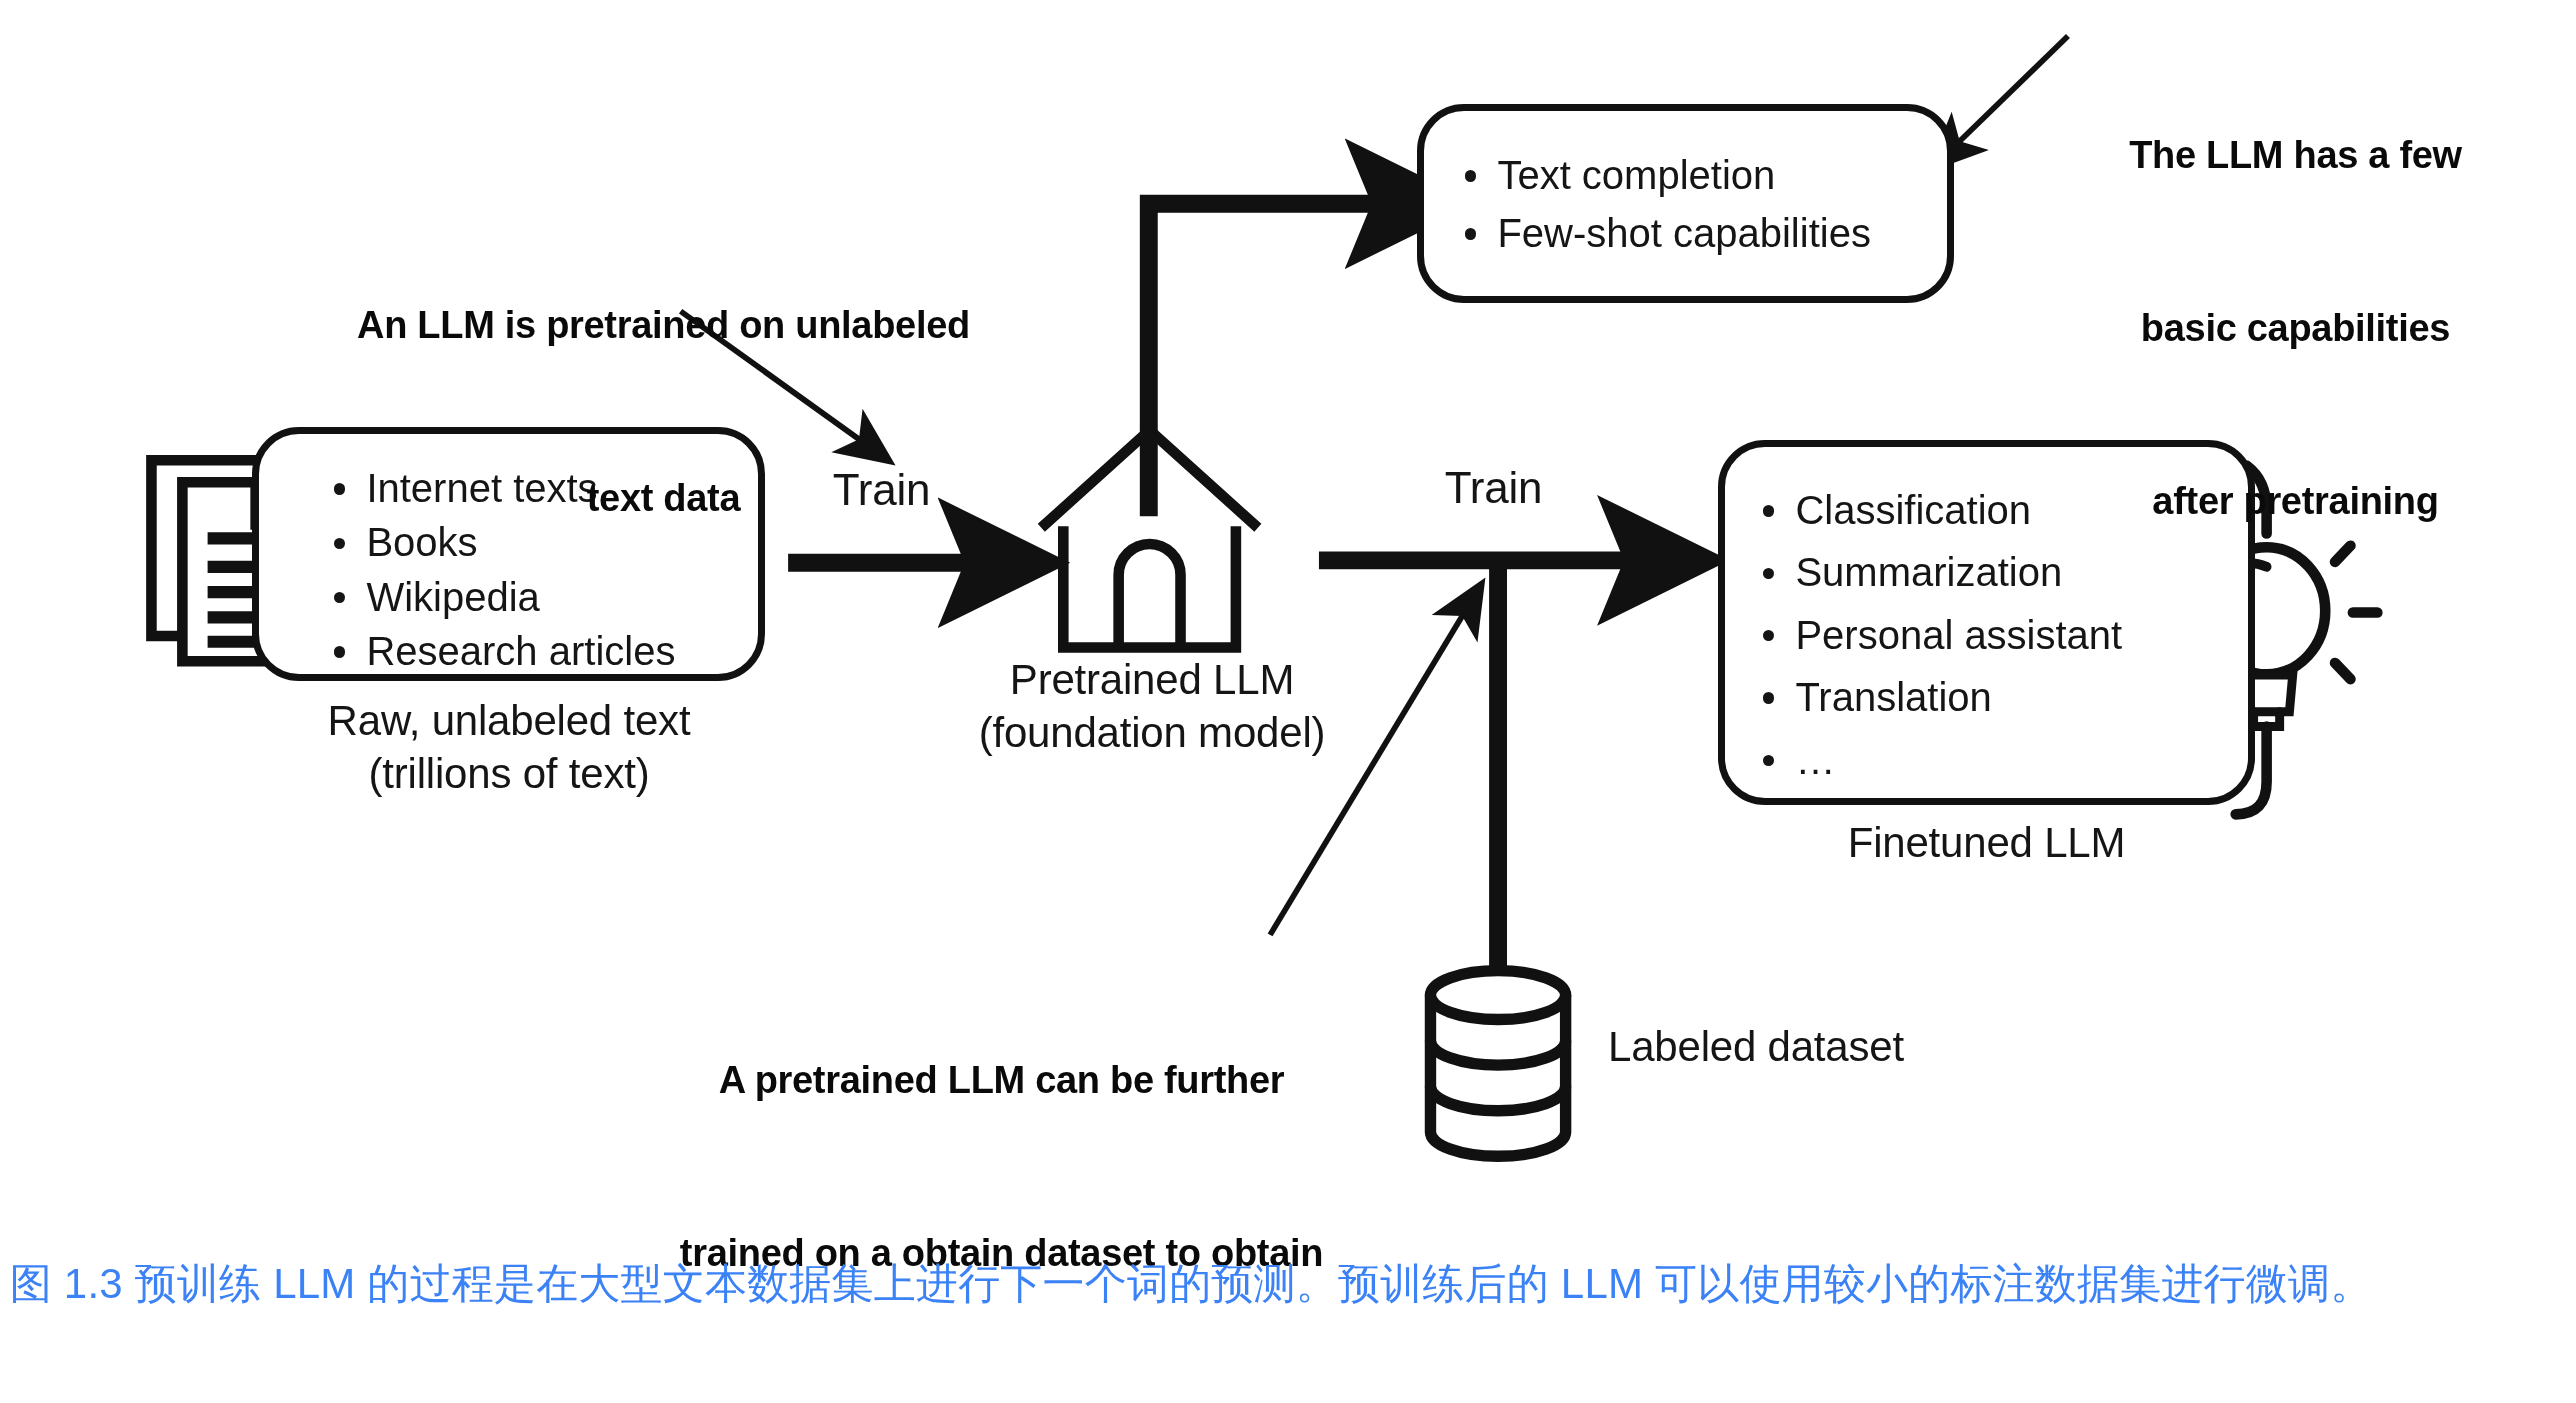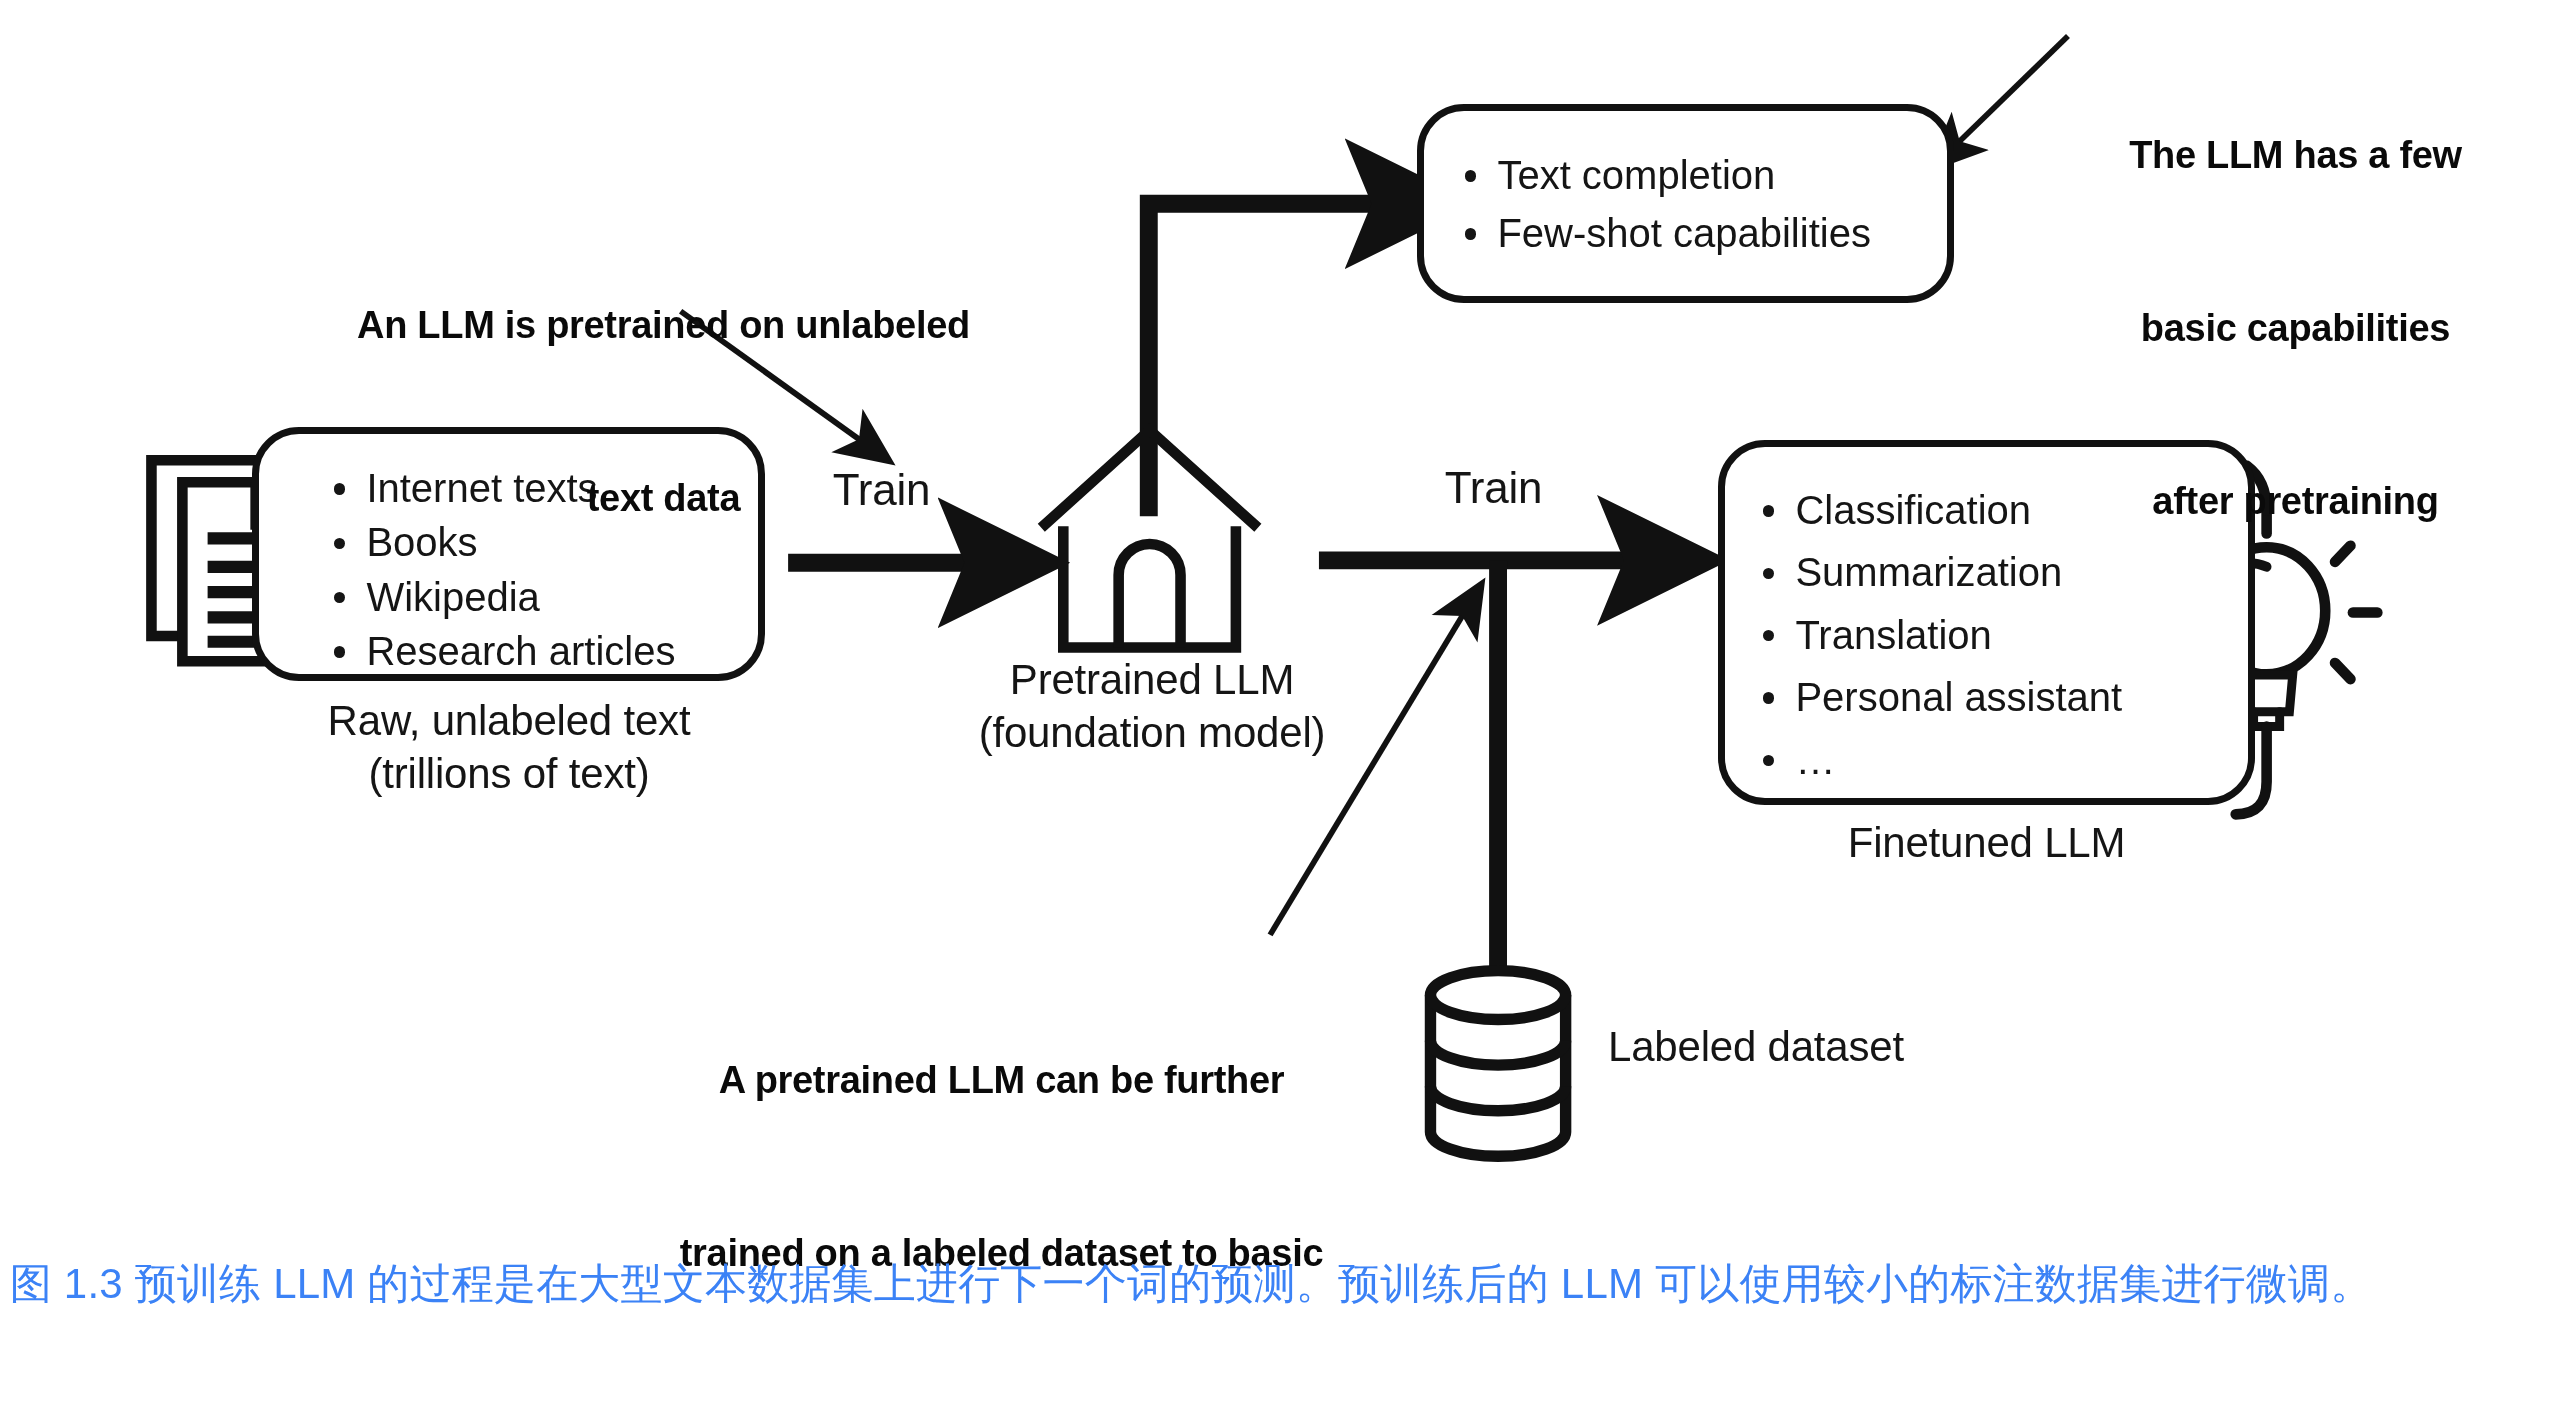--- a/index.html
+++ b/index.html
@@ -240,25 +240,25 @@
     <li>
       <span class="dot"></span>
       <span class="txt">Classification</span>
     </li>
     <li>
       <span class="dot"></span>
       <span class="txt">Summarization</span>
     </li>
     <li>
       <span class="dot"></span>
+      <span class="txt">Personal assistant</span>
+    </li>
+    <li>
+      <span class="dot"></span>
       <span class="txt">Translation</span>
-    </li>
-    <li>
-      <span class="dot"></span>
-      <span class="txt">Personal assistant</span>
     </li>
     <li>
       <span class="dot"></span>
       <span class="txt">…</span>
     </li>
   </ul>
   <div class="plain-label" style="left:1718px; top:818px; width:537px; text-align:center; font-size:42px;">Finetuned LLM</div>
 
   <div class="plain-label" style="left:1608px; top:1022px; font-size:42px;">Labeled dataset</div>
 
@@ -268,20 +268,20 @@
   </div>
 
   <div class="callout" style="left:2084px; top:11.4px; width:423px; font-size:38px;">
     <div>The LLM has a few</div>
     <div>basic capabilities</div>
     <div>after pretraining</div>
   </div>
 
   <div class="callout" style="left:627px; top:936px; width:749px; font-size:38px;">
     <div>A pretrained LLM can be further</div>
-    <div>trained on a labeled dataset to basic</div>
+    <div>trained on a obtain dataset to obtain</div>
     <div>a finetuned LLM for specific tasks</div>
   </div>
 
   <div class="caption" style="left:9.8px; top:1254px; width:2532px;">图 1.3 预训练 LLM 的过程是在大型文本数据集上进行下一个词的预测。预训练后的 LLM 可以使用较小的标注数据集进行微调。</div>
 
 </div>
 
 
 </body></html>

